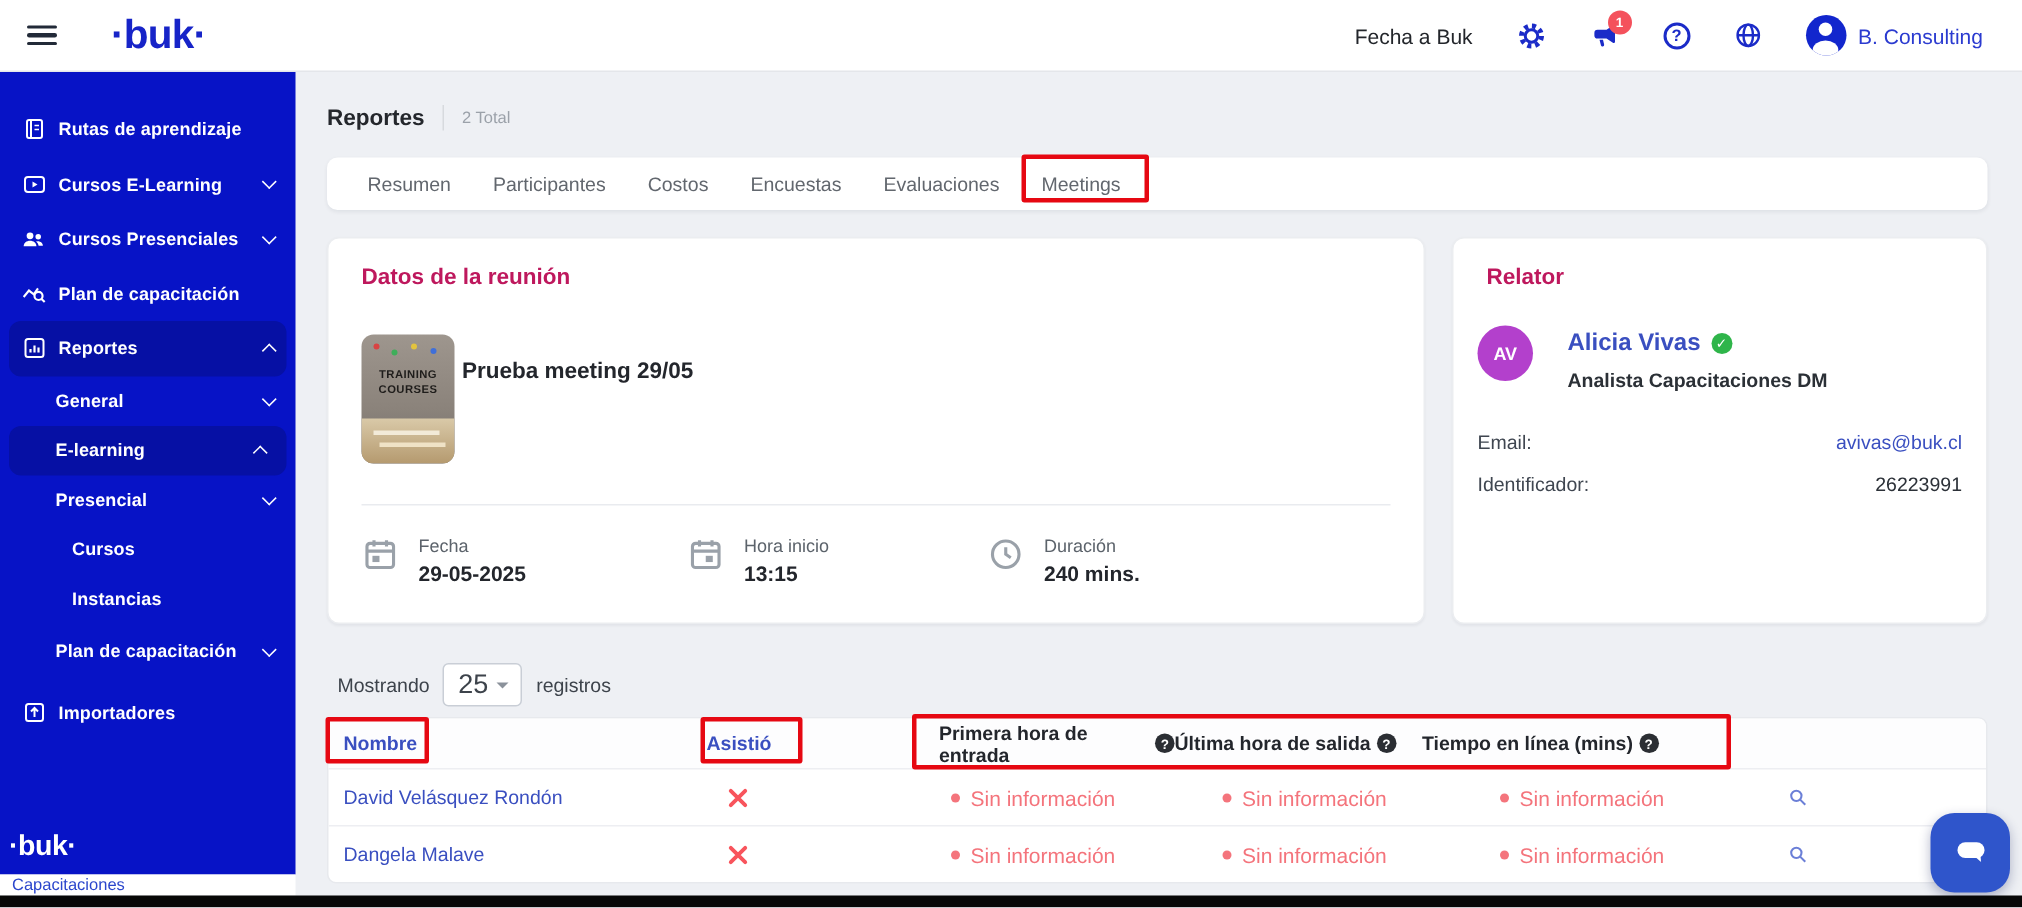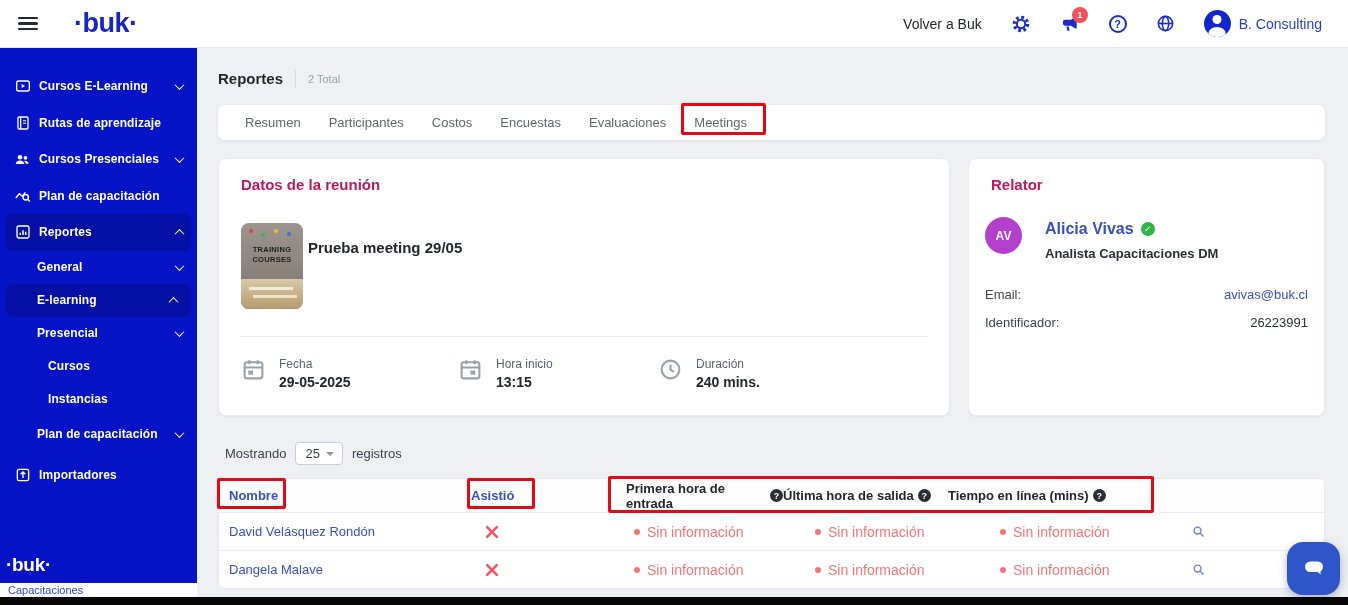--- a/index.html
+++ b/index.html
@@ -100,21 +100,21 @@
   .rel-role { position:absolute; left:76px; top:87px; font-size:13px; font-weight:700; color:#2b3036; }
   .kv-row { position:absolute; left:16px; right:16px; display:flex; justify-content:space-between;
             font-size:13px; }
   .kv-label { color:#3f4650; }
   .kv-value-link { color:#3a4fc0; cursor:pointer; }
   .kv-value { color:#2c3138; }
 
   .controls { position:absolute; left:28px; top:394px; display:flex; align-items:center; gap:9px;
               font-size:13px; color:#3d434b; }
   .select { display:inline-flex; align-items:center; gap:6px; border:1px solid #c9ced6; border-radius:4px;
-            background:#fff; padding:3px 8px 3px 9px; font-size:13px; color:#3d434b; cursor:pointer; }
+            background:#fff; padding:3px 8px 3px 9px; font-size:18px; color:#3d434b; cursor:pointer; }
   .caret { width:0; height:0; border-left:4px solid transparent; border-right:4px solid transparent;
            border-top:4.5px solid #8b929b; }
 
   .table { position:absolute; left:21px; top:430px; width:1107px; background:#fff;
            border:1px solid #e7e9ed; border-radius:6px; overflow:hidden; }
   .trow { display:grid; grid-template-columns:252px 155px 157px 165px 241px 1fr; align-items:center; }
   .thead { height:33px; background:#fdfdfe; }
   .tbody-row { height:38px; border-top:1px solid #edeef2; }
   .th { font-size:13px; font-weight:700; color:#23262c; display:flex; align-items:center; }
   .th.blue { color:#3a4fc0; }
@@ -145,21 +145,21 @@
 <div class="app">
 
   <header class="topbar">
     <div class="hamburger">
         <span></span>
         <span></span>
         <span></span>
       </div>
     <div class="logo">·buk·</div>
     <div class="topbar-right">
-      <span class="volver">Volver a Buk</span>
+      <span class="volver">Fecha a Buk</span>
       <span class="tb-icon">
         <svg width="20" height="20" viewBox="0 0 24 24" fill="none">
             <circle cx="12" cy="12" r="8" stroke="#1b2bc8" stroke-width="4" stroke-dasharray="3.2 3.1"></circle>
             <circle cx="12" cy="12" r="5" stroke="#1b2bc8" stroke-width="2.4"></circle>
           </svg>
       </span>
       <span class="tb-icon">
         <svg width="20" height="20" viewBox="0 0 24 24" fill="#1b2bc8">
             <path d="M20 4.5v12c0 .9-1 1.4-1.7.9L13.2 14H6a2.5 2.5 0 0 1-2.5-2.5v-2A2.5 2.5 0 0 1 6 7h7.2l5.1-3.4c.7-.5 1.7 0 1.7.9z"></path>
             <path d="M7.6 15l1.2 4.5a1.3 1.3 0 0 0 2.5-.7l-.9-3.8z"></path>
@@ -180,36 +180,36 @@
         <span class="avatar"></span>
         <span class="account-name">B. Consulting</span>
       </span>
     </div>
   </header>
 
   <nav class="sidebar">
     <div class="side-item">
       <span class="sicon">
           <svg width="16" height="16" viewBox="0 0 24 24" fill="none" stroke="#fff" stroke-width="2">
-            <rect x="2.5" y="4.5" width="19" height="15" rx="3"></rect>
-            <path d="M10 9v6l5-3z" fill="#fff" stroke="none"></path>
-          </svg>
-        </span>
-      <span class="slabel">Cursos E-Learning</span>
-      <span class="chev down"></span>
-    </div>
-    <div class="side-item">
-      <span class="sicon">
-          <svg width="16" height="16" viewBox="0 0 24 24" fill="none" stroke="#fff" stroke-width="2">
             <rect x="4.5" y="3" width="15" height="18" rx="2"></rect>
             <path d="M8.5 3v18"></path>
             <path d="M12 8.5h4.5M12 12.5h4.5" stroke-width="1.6"></path>
           </svg>
         </span>
       <span class="slabel">Rutas de aprendizaje</span>
+    </div>
+    <div class="side-item">
+      <span class="sicon">
+          <svg width="16" height="16" viewBox="0 0 24 24" fill="none" stroke="#fff" stroke-width="2">
+            <rect x="2.5" y="4.5" width="19" height="15" rx="3"></rect>
+            <path d="M10 9v6l5-3z" fill="#fff" stroke="none"></path>
+          </svg>
+        </span>
+      <span class="slabel">Cursos E-Learning</span>
+      <span class="chev down"></span>
     </div>
     <div class="side-item">
       <span class="sicon">
           <svg width="17" height="17" viewBox="0 0 24 24" fill="#fff">
             <circle cx="8.5" cy="8.8" r="3.2"></circle>
             <circle cx="16.2" cy="9.6" r="2.6"></circle>
             <path d="M2.5 18.5c0-3 2.7-5 6-5s6 2 6 5z"></path>
             <path d="M15.9 13.8c2.6.1 4.7 1.8 4.7 4.2h-4c-.3-1.6-1.2-3-2.6-3.9z"></path>
           </svg>
         </span>

